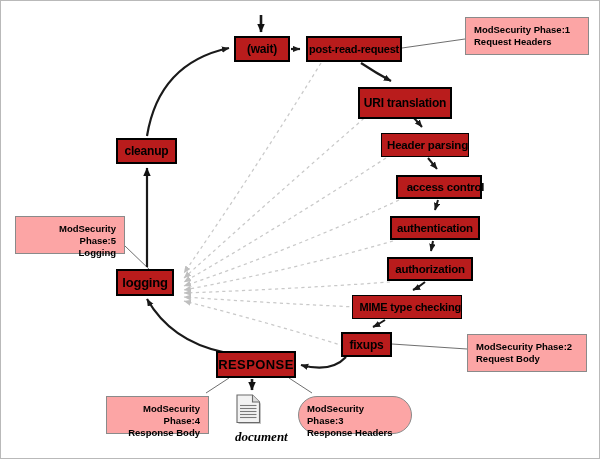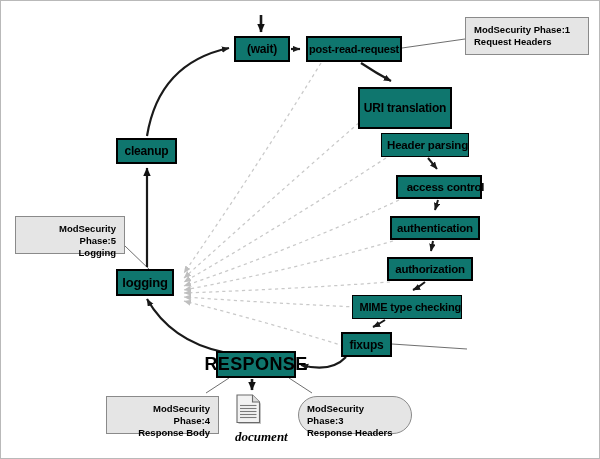--- a/index.html
+++ b/index.html
@@ -9,37 +9,37 @@
     position:relative;
     width:600px;height:459px;
     background:#ffffff;
     border:1px solid #b9b9b9;
     box-sizing:border-box;
     overflow:hidden;
   }
   #edges{position:absolute;left:0;top:0;width:600px;height:459px;}
   .node{
     position:absolute;
-    background:#0f766e;
+    background:#b91c1c;
     border:2.5px solid #000000;
     box-sizing:border-box;
     display:flex;align-items:center;justify-content:center;
     font-family:"Liberation Sans",sans-serif;
     font-weight:bold;
     color:#000000;
     white-space:nowrap;
     letter-spacing:-0.2px;
     z-index:5;
   }
   .node.thin{border-width:1.5px;font-weight:bold;justify-content:flex-end;}
   .node.strong{font-weight:bold;}
-  .node.response{font-size:18px;letter-spacing:0.4px;text-align:right;}
+  .node.response{font-size:13px;letter-spacing:0.4px;text-align:right;}
   .anno{
     position:absolute;
-    background:#e5e5e5;
+    background:#fca5a5;
     border:1px solid #8a8a8a;
     box-sizing:border-box;
     font-family:"Liberation Sans",sans-serif;
     font-size:9.5px;
     font-weight:bold;
     line-height:12px;
     color:#000000;
     padding:6px 8px;
     z-index:6;
   }
@@ -117,21 +117,21 @@
   </svg>
 
   <div class="node strong" style="left:233px;top:35px;width:56px;height:26px;font-size:12px;">
     <span>(wait)</span>
   </div>
 
   <div class="node strong" style="left:305px;top:35px;width:96px;height:26px;font-size:11px;">
     <span>post-read-request</span>
   </div>
 
-  <div class="node strong" style="left:357px;top:86px;width:94px;height:42px;font-size:12px;">
+  <div class="node strong" style="left:357px;top:86px;width:94px;height:32px;font-size:12px;">
     <span>URI translation</span>
   </div>
 
   <div class="node thin" style="left:380px;top:132px;width:88px;height:24px;font-size:11.5px;">
     <span>Header parsing</span>
   </div>
 
   <div class="node strong" style="left:395px;top:174px;width:86px;height:24px;font-size:11.5px;padding-left:13px;">
     <span>access control</span>
   </div>
@@ -167,22 +167,26 @@
   <div class="anno" style="left:464px;top:16px;width:124px;height:38px;">
     <span>ModSecurity Phase:1</span>
     <span class="l2">Request Headers</span>
   </div>
 
   <div class="anno right-align" style="left:14px;top:215px;width:110px;height:38px;">
     <span>ModSecurity Phase:5</span>
     <span class="l2">Logging</span>
   </div>
 
-
-  <div class="anno right-align" style="left:105px;top:395px;width:113px;height:38px;">
+  <div class="anno" style="left:466px;top:333px;width:120px;height:38px;">
+    <span>ModSecurity Phase:2</span>
+    <span class="l2">Request Body</span>
+  </div>
+
+  <div class="anno right-align" style="left:105px;top:395px;width:103px;height:38px;">
     <span>ModSecurity Phase:4</span>
     <span class="l2">Response Body</span>
   </div>
 
   <div class="anno" style="left:297px;top:395px;width:114px;height:38px;border-radius:19px;">
     <span>ModSecurity Phase:3</span>
     <span class="l2">Response Headers</span>
   </div>
 
   <svg id="doc-icon" style="left:234px;top:392px;" viewBox="0 0 30 34" xmlns="http://www.w3.org/2000/svg">

